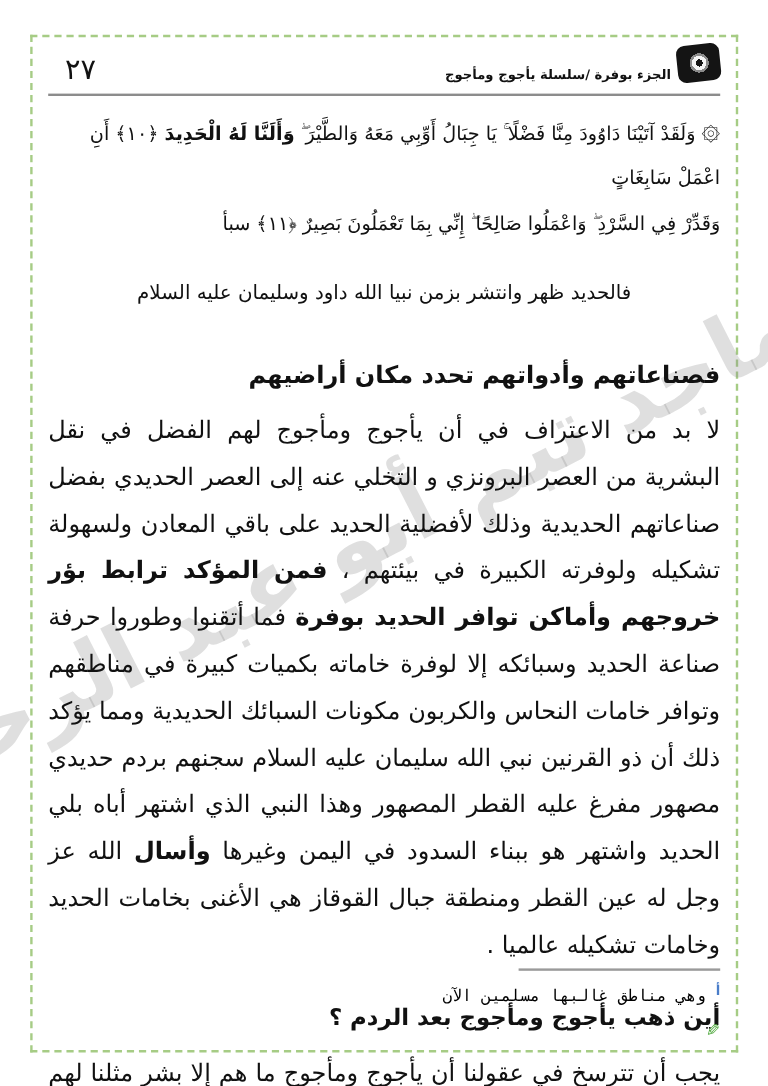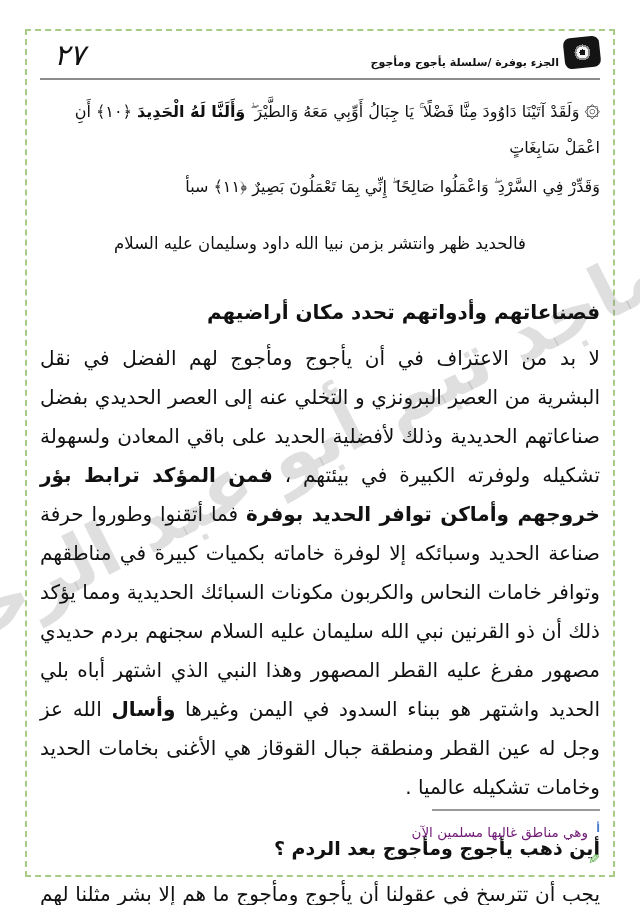--- a/index.html
+++ b/index.html
@@ -49,38 +49,38 @@
     border-radius: 7px;
     transform: rotate(-6deg);
     display: flex; align-items: center; justify-content: center;
     margin-bottom: 2px;
   }
   .logo-inner {
     width: 17px; height: 17px; border-radius: 50%;
     background: radial-gradient(circle, #141414 0 3px, #f3f3f3 3px 6px, #8a8a8a 6px 8px, #141414 8px);
   }
   .hdr-title { font-size: 11px; font-weight: 700; padding-bottom: 1px; }
-  .page-num { font-size: 29px; font-weight: 400; margin-left: 14px; line-height: 1; font-style: italic; }
+  .page-num { font-size: 24px; font-weight: 400; margin-left: 14px; line-height: 1; }
   .hdr-rule { height: 2px; background: #8c8c8c; margin-top: 8px; }
   
   .verse { text-align: right; font-size: 16px; line-height: 36px; margin-top: 14px; }
   .verse2 { margin-top: 2px; line-height: 38px; }
   .afterverse { text-align: center; font-size: 16.5px; margin-top: 20px; line-height: 36px; }
   
   .h1c { text-align: right; font-size: 20px; font-weight: 700; margin-top: 35px; line-height: 30px; }
   .h2r { text-align: right; font-size: 19px; font-weight: 700; margin-top: 26px; line-height: 30px; }
   
   .body { font-size: 20px; line-height: 39px; margin-top: 12px; }
   .j { text-align: justify; }
   
   .foot { position: absolute; right: 0; left: 0; bottom: 4px; }
   .foot-rule { height: 2px; width: 168px; background: #9a9a9a; }
   .fn1 { margin-top: 10px; font-size: 13.5px; line-height: 22px; }
   .fn-marker { color: #4a7dc9; font-weight: 700; font-size: 11px; margin-left: 4px; }
-  .fn-text { color: #701a75; }
+  .fn-text { color: #000000; font-family: Liberation Mono, monospace; }
   .fn2 { margin-top: 8px; font-size: 12px; font-weight: 700; display: flex; align-items: center; gap: 4px; }
   .pen-icon { color: #4ea83c; font-size: 14px; transform: scaleX(-1); display: inline-block; }
   sup { font-size: 0.65em; vertical-align: super; line-height: 0; }
 </style>
 </head>
 <body>
 
 <div class="page">
   <div class="frame"></div>
   <div class="watermark">ماجد تيم أبو عبد الرحمن المقدسي</div>

